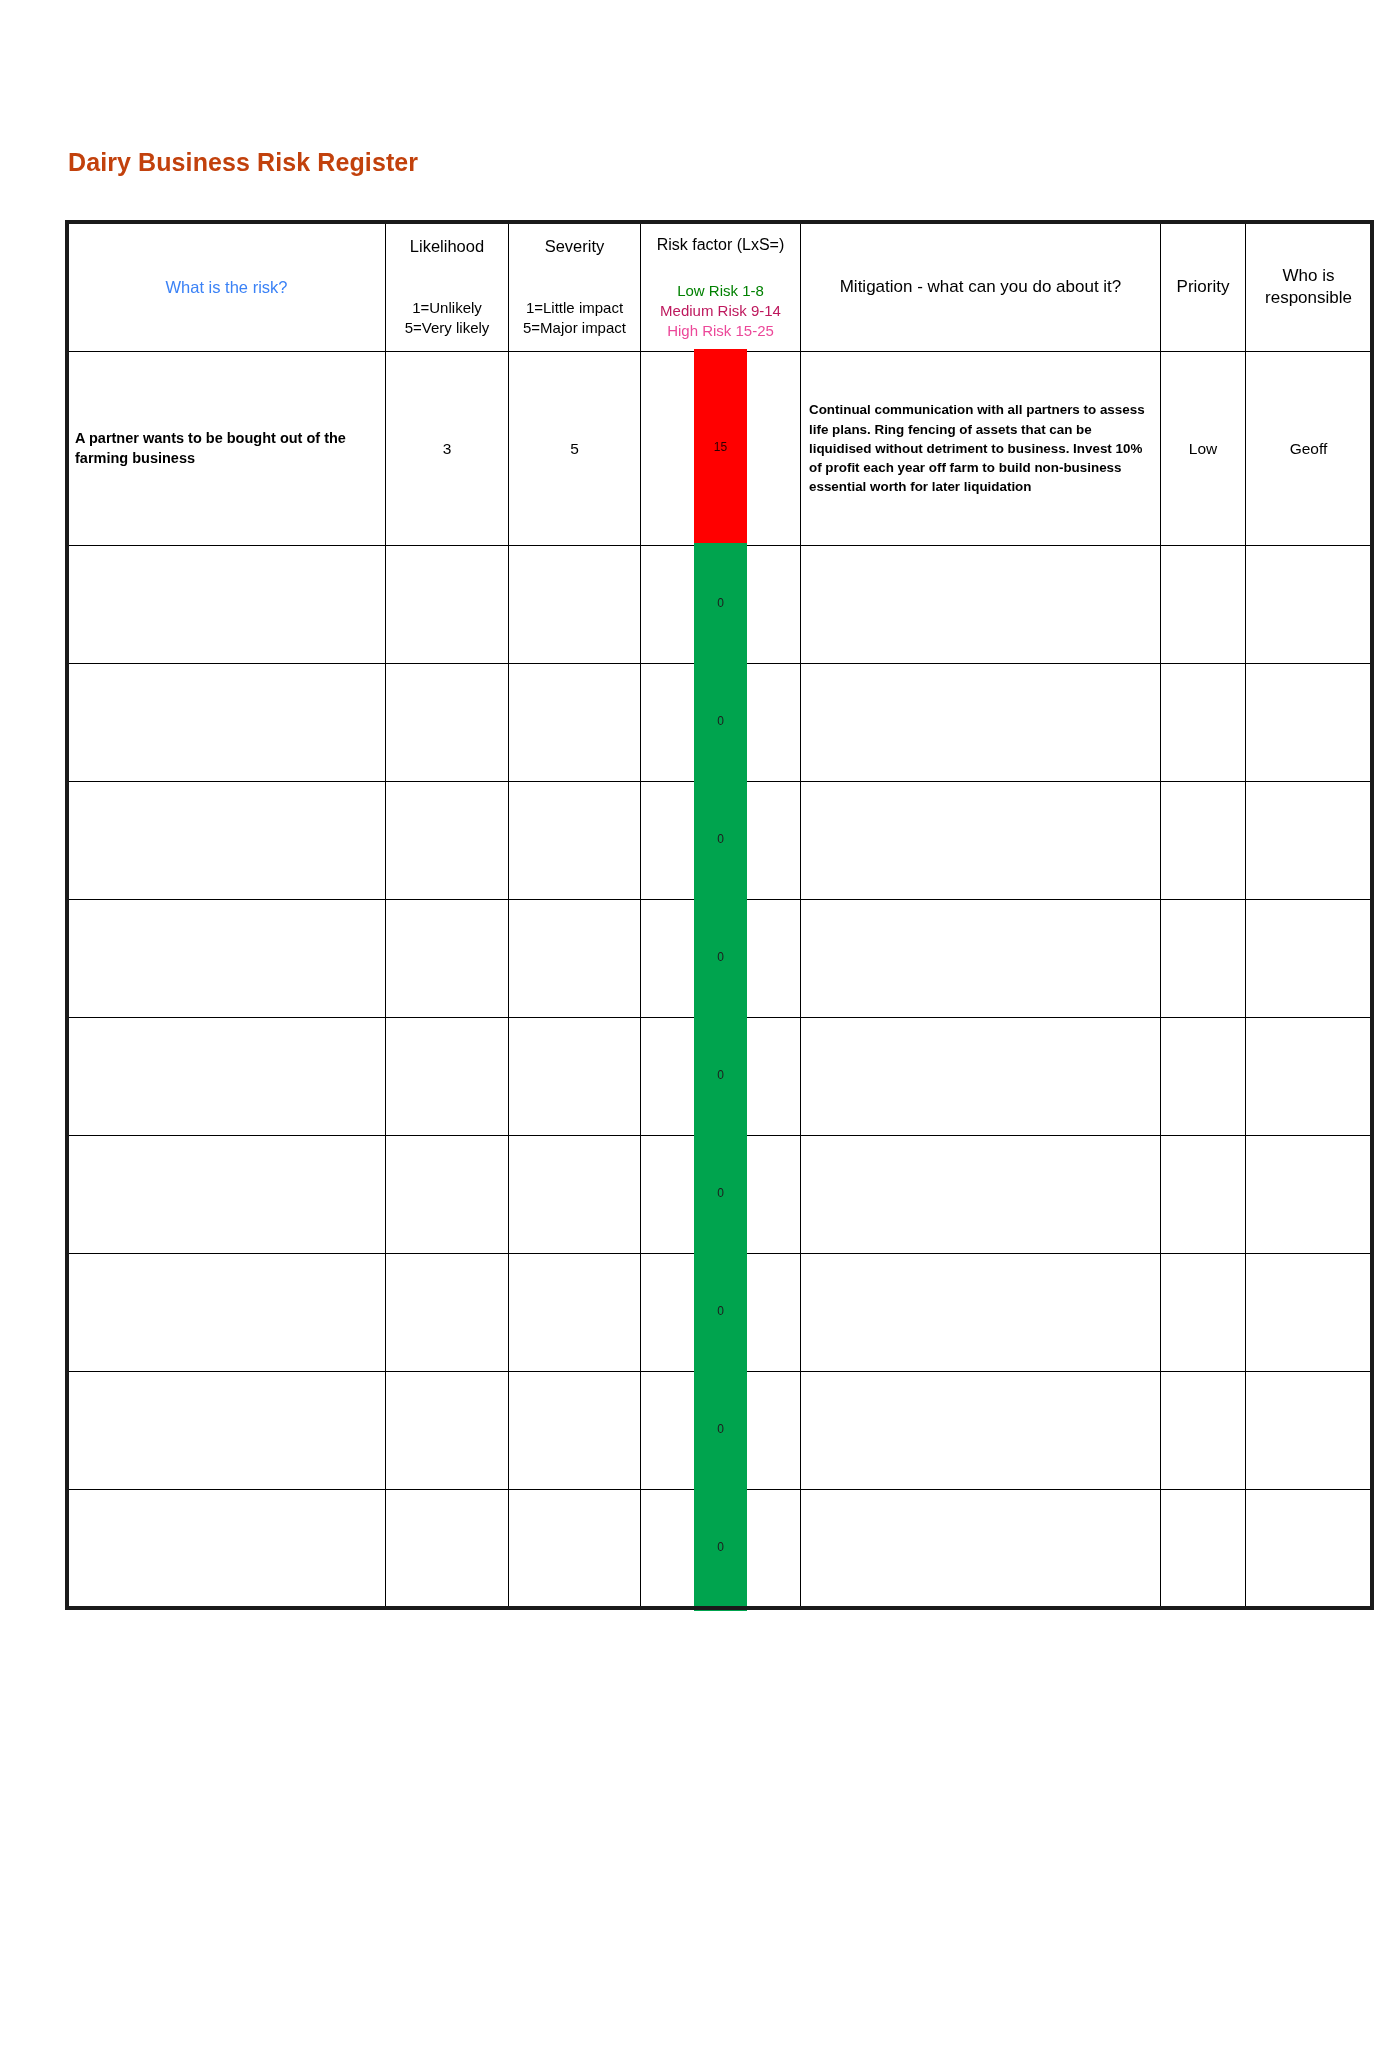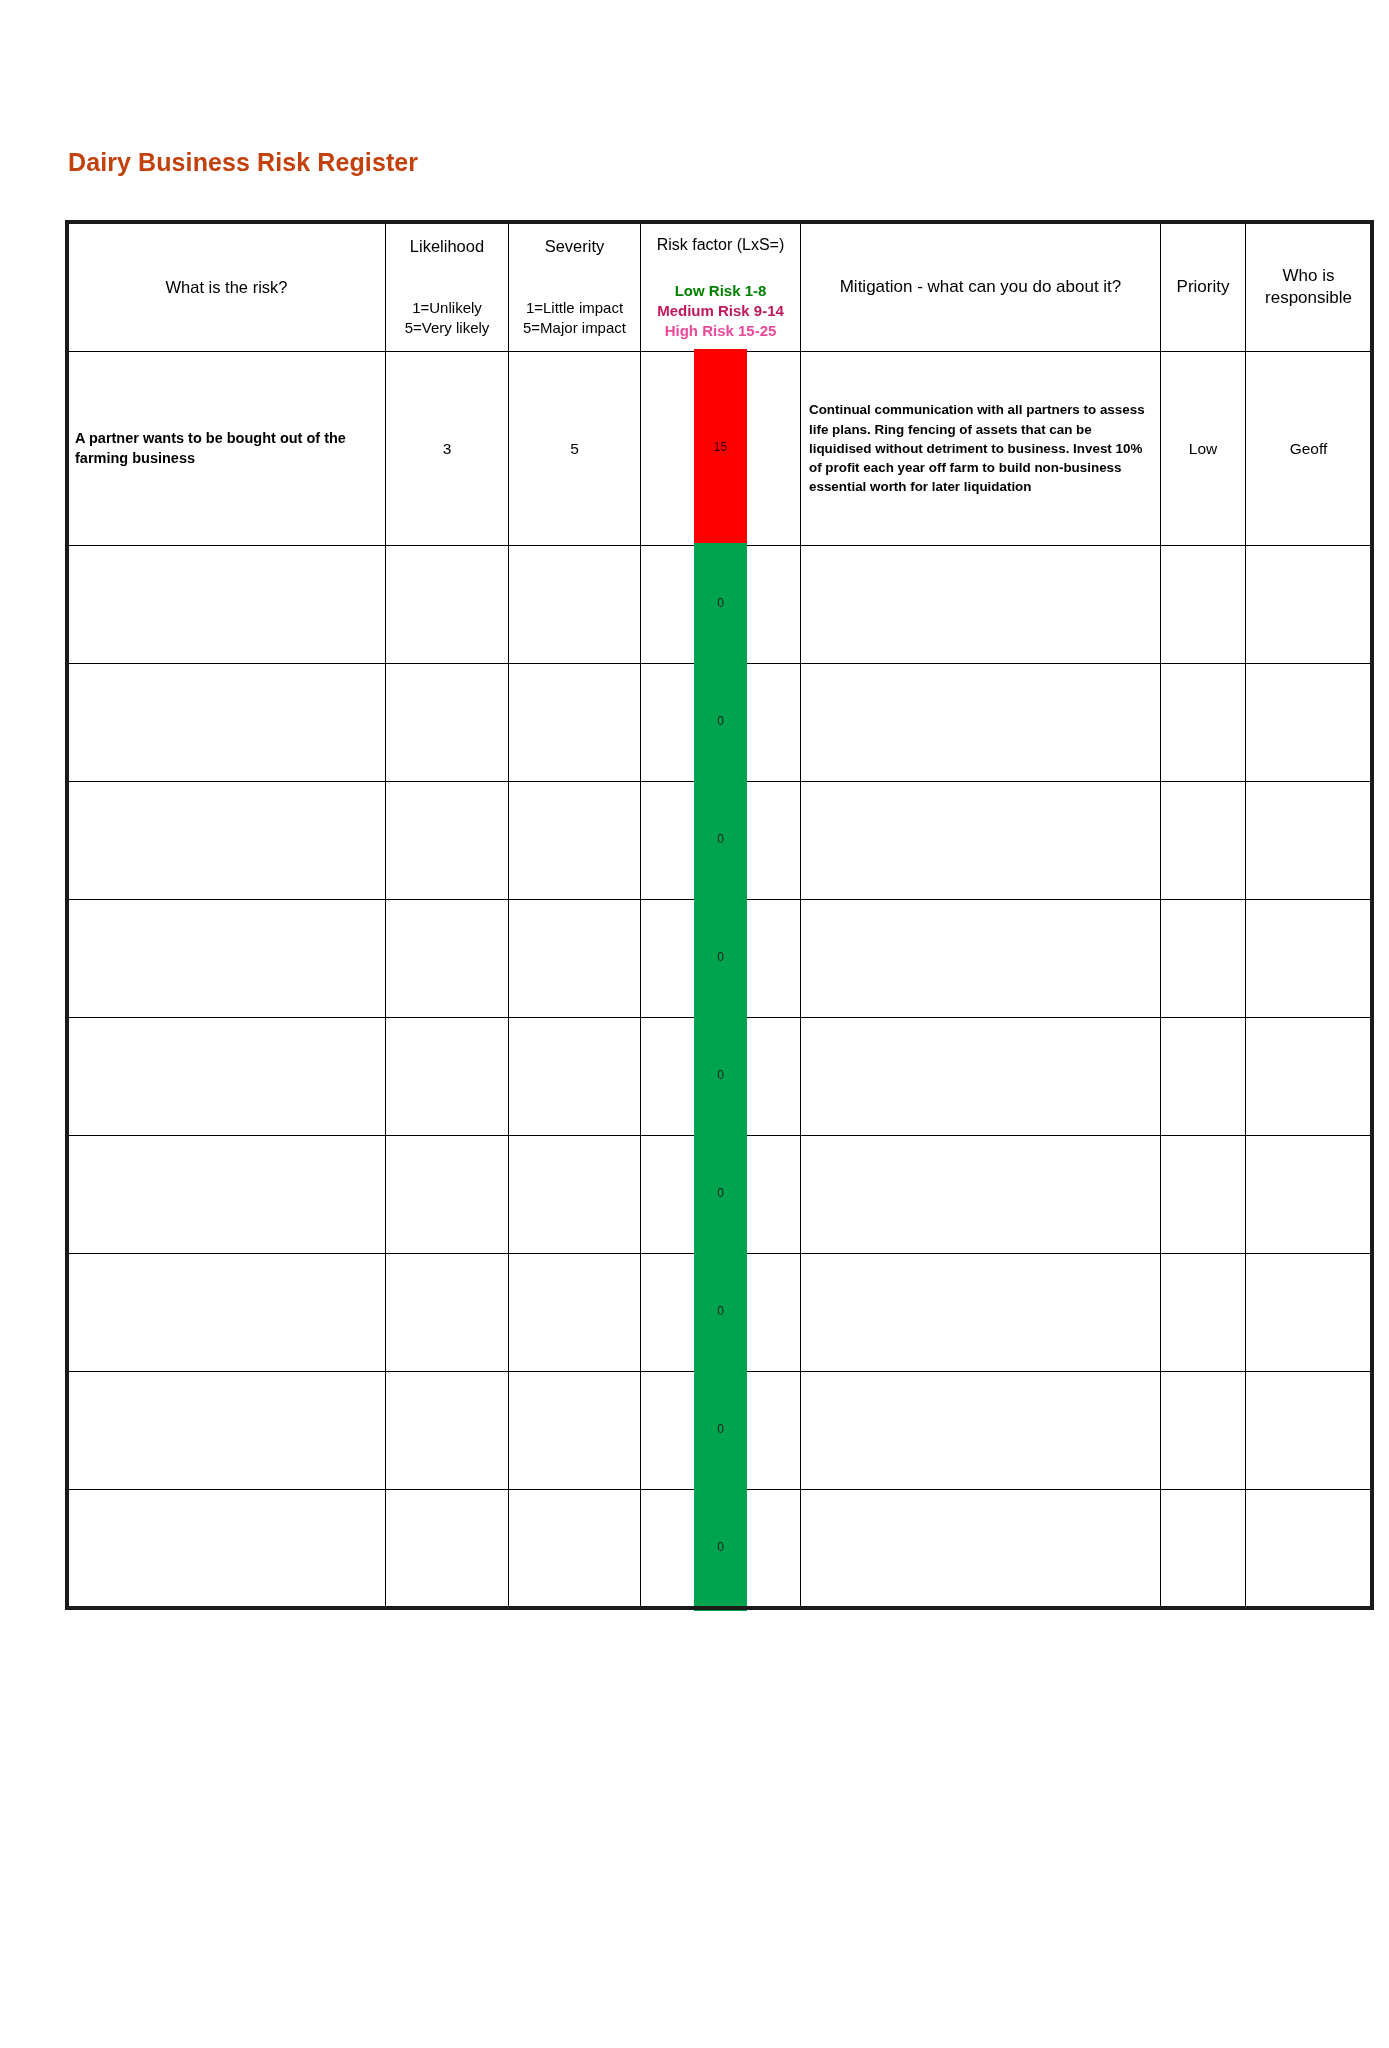--- a/index.html
+++ b/index.html
@@ -83,21 +83,21 @@
   
   tr.head-row > th {
     height: 128px;
     text-align: center;
     vertical-align: middle;
   }
   .hdr-main {
     font-size: 16.5px;
     font-weight: normal;
     line-height: 1.25;
-    color: #000000;
+    color: #3b82f6;
   }
   .hdr-stack {
     display: flex;
     flex-direction: column;
     justify-content: space-between;
     height: 112px;
     padding: 6px 4px 5px 4px;
     box-sizing: border-box;
   }
   .hdr-stack .top-label {
@@ -119,21 +119,21 @@
     padding: 5px 2px 3px 2px;
     box-sizing: border-box;
   }
   .factor-stack .f-title {
     font-size: 16px;
     line-height: 1.2;
     white-space: nowrap;
   }
   .factor-legend {
     font-size: 15px;
-    font-weight: bold;
+    font-weight: normal;
     line-height: 1.33;
   }
   .factor-legend div { white-space: nowrap; }
   .lg-low  { color: #008000; }
   .lg-med  { color: #be185d; }
   .lg-high { color: #ec4899; }
 
   .hdr-center-mid {
     font-size: 17px;
     line-height: 1.3;

